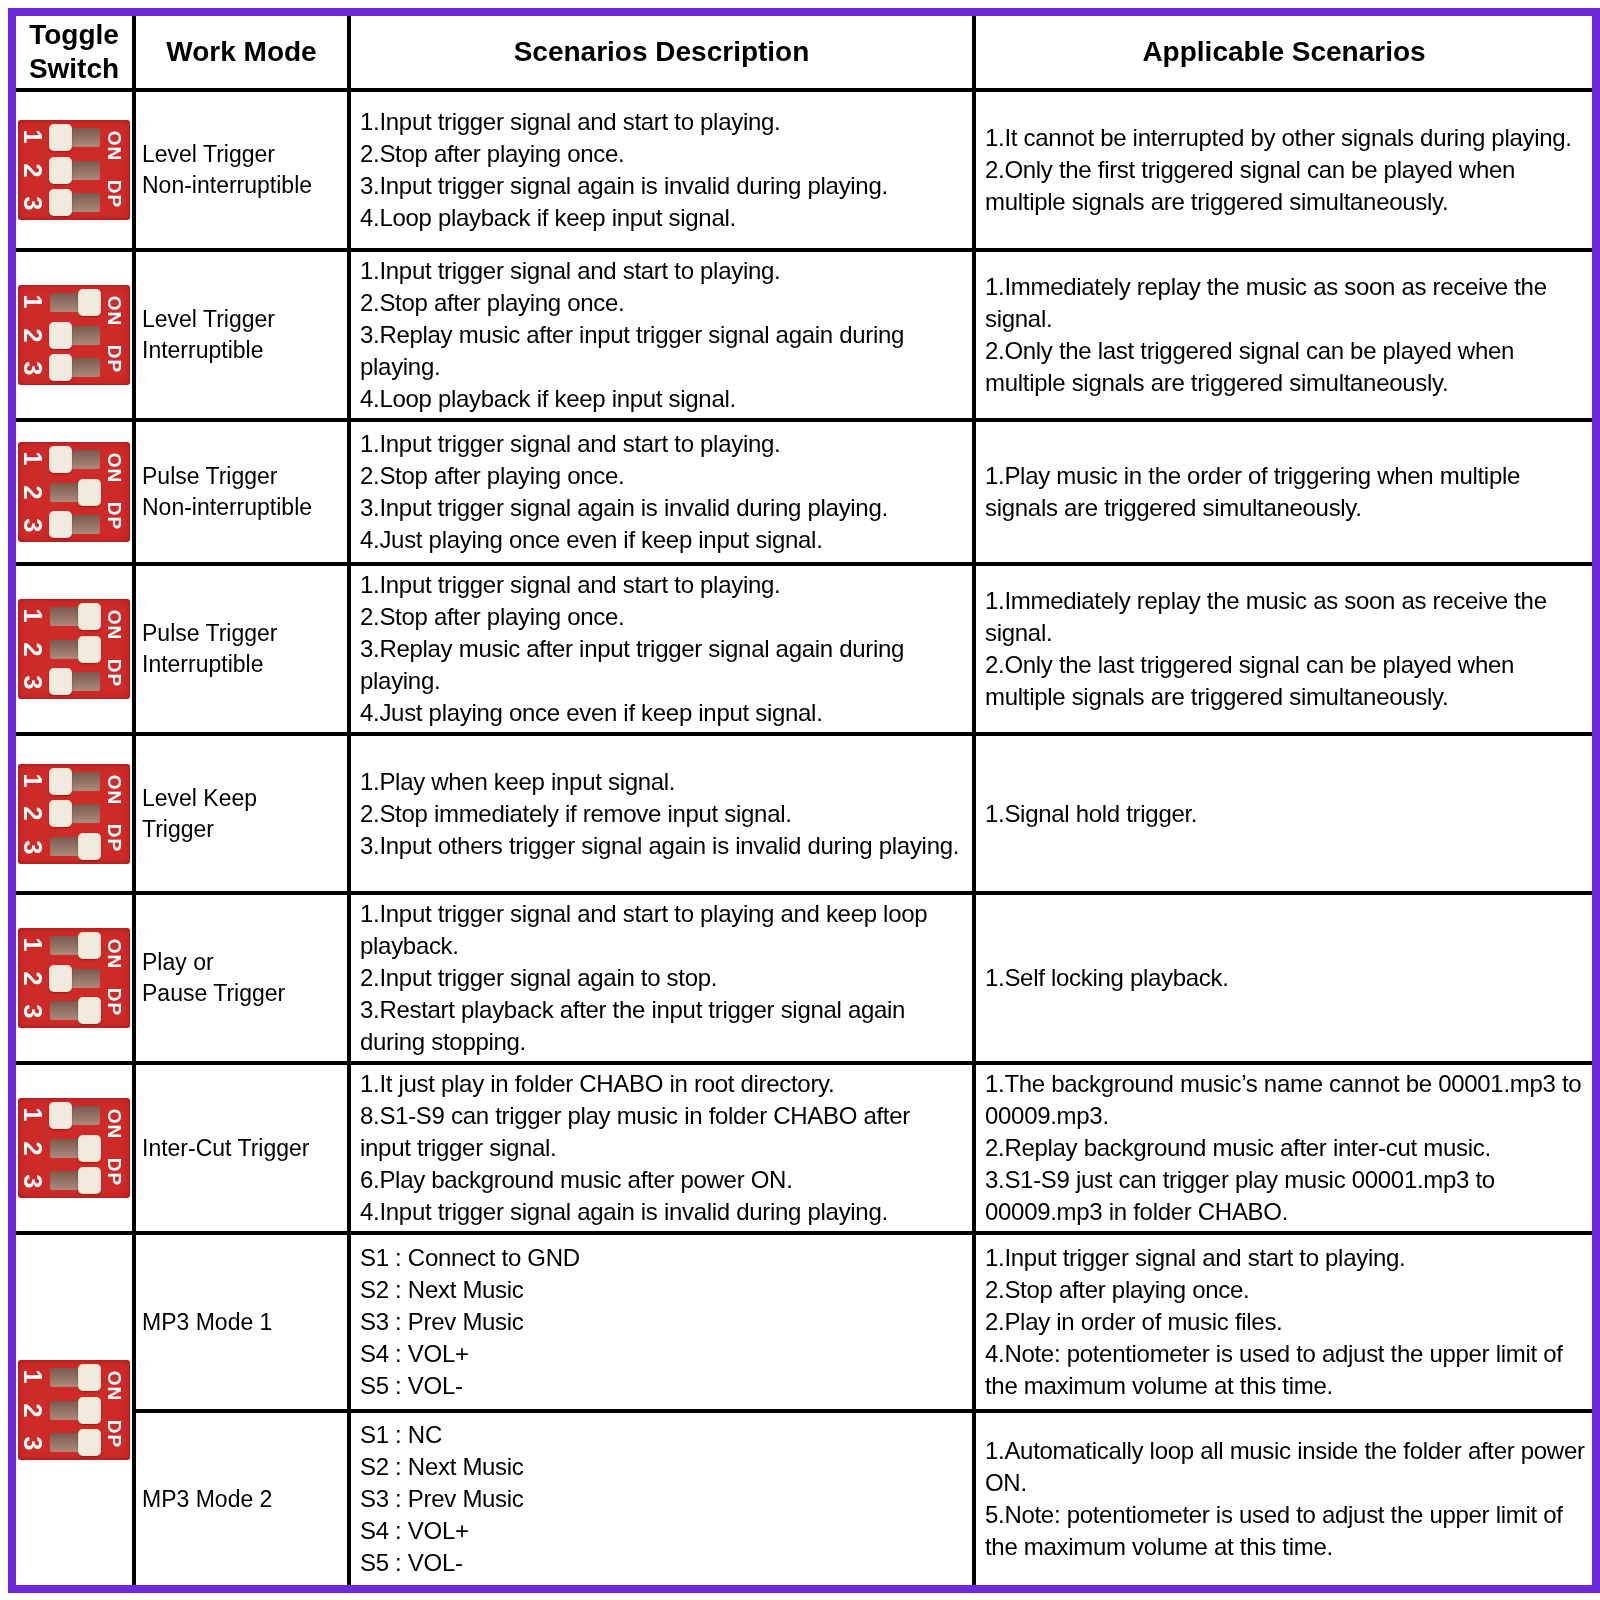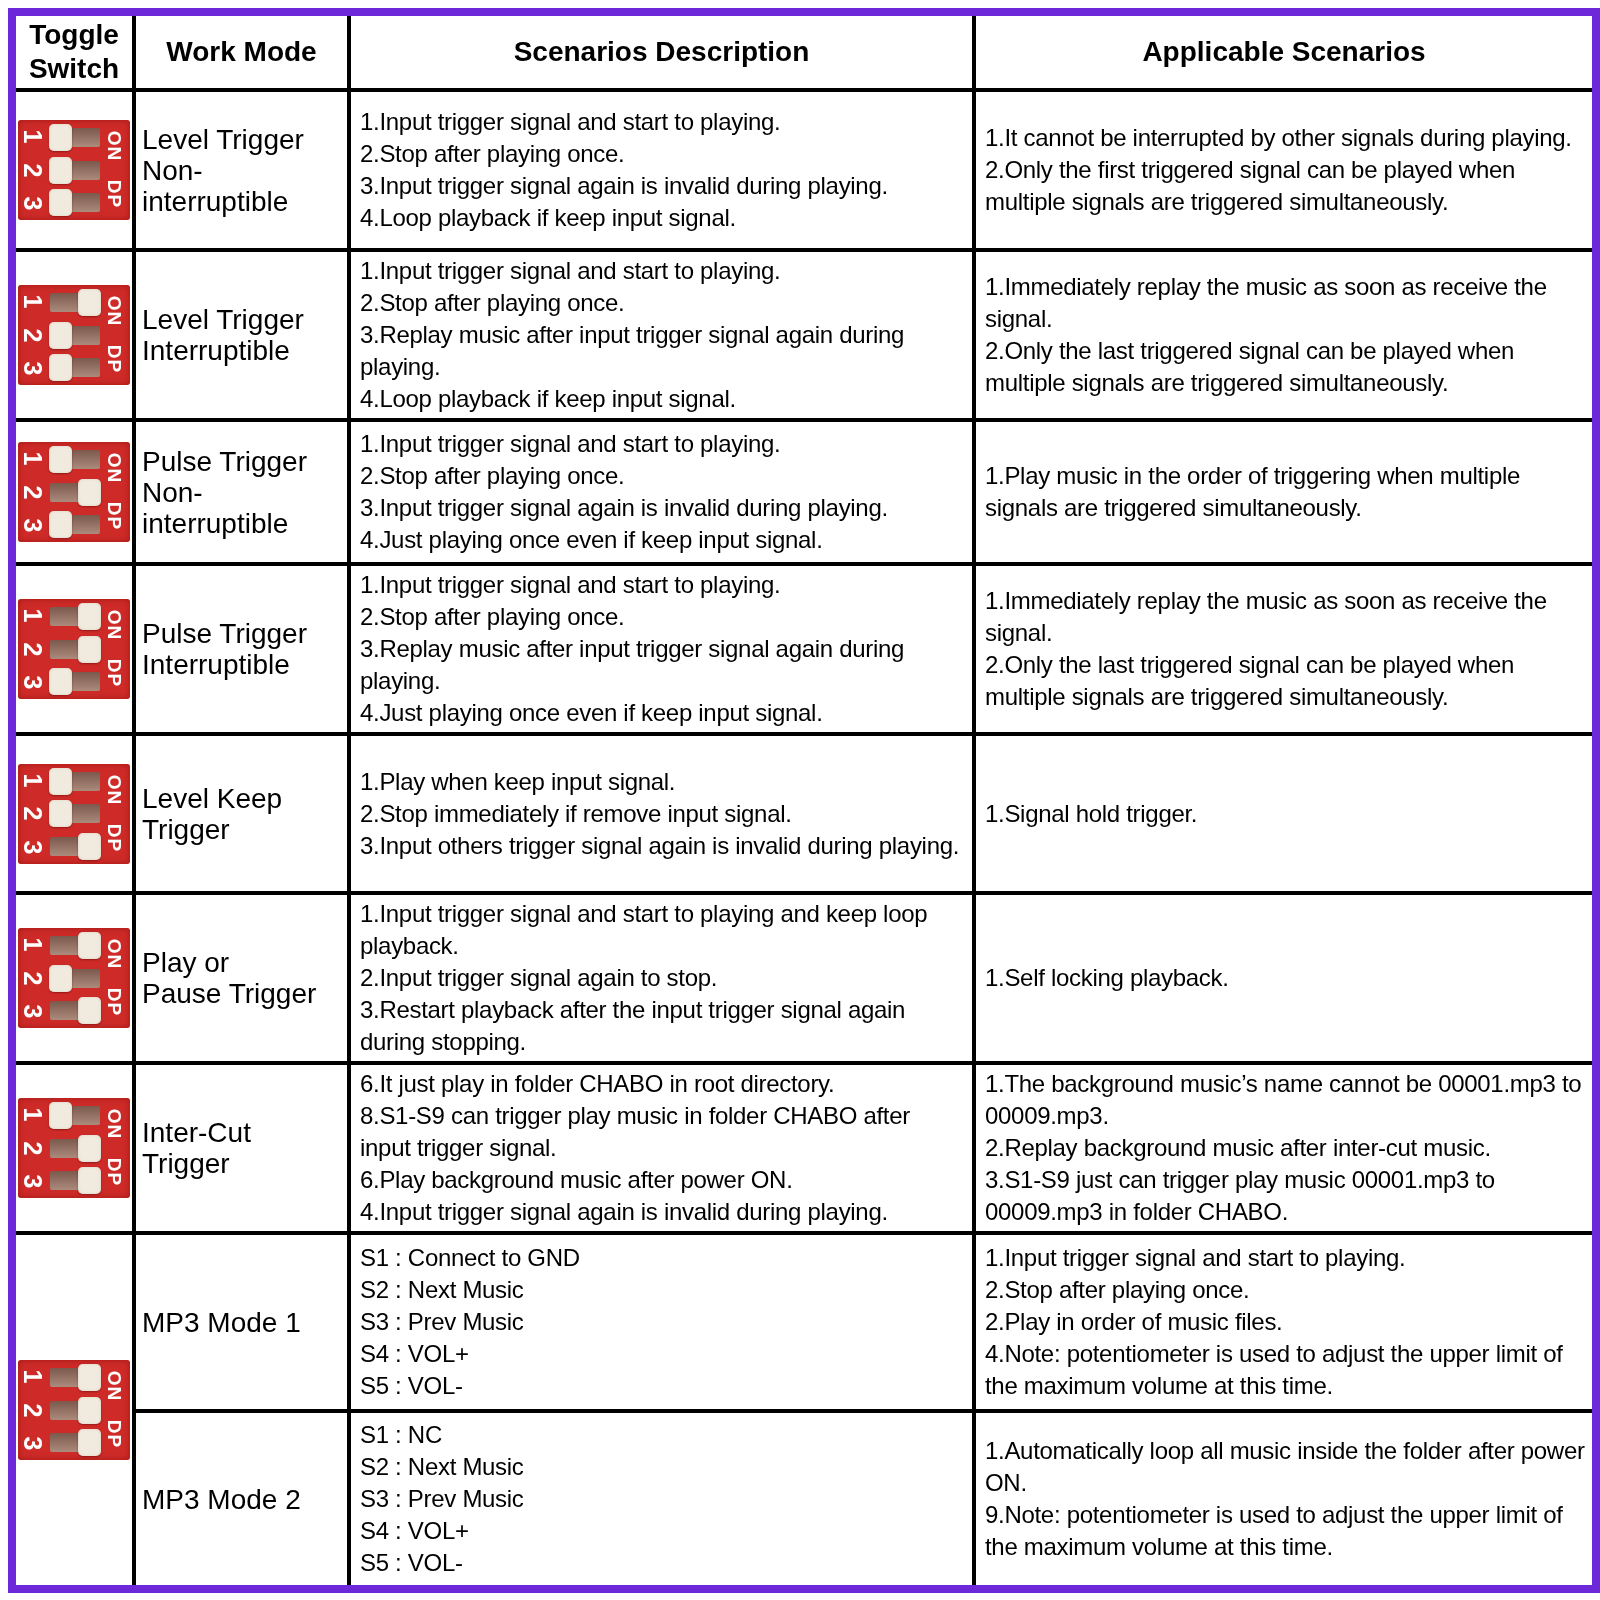--- a/index.html
+++ b/index.html
@@ -9,21 +9,21 @@
     border-collapse:collapse;table-layout:fixed;
     border:8px solid #6d28d9;
   }
   td,th{border:4px solid #000;vertical-align:middle;overflow:hidden;}
   col.c1{width:122px;} col.c2{width:215px;} col.c3{width:625px;} col.c4{width:622px;}
   th{font-size:28px;font-weight:bold;text-align:center;padding:2px 4px;line-height:34px;}
   tr.hdr{height:78px;}
   tr.r1{height:160px;} tr.r2{height:168px;} tr.r3{height:144px;} tr.r4{height:169px;}
   tr.r5{height:159px;} tr.r6{height:162px;} tr.r7{height:168px;}
   tr.r8{height:178px;} tr.r9{height:178px;}
-  .mode-cell{font-size:28px;line-height:31px;padding:2px 2px 2px 6px;}
+  .mode-cell{font-size:23px;line-height:31px;padding:2px 2px 2px 6px;}
   .fn-cell,.sc-cell{font-size:24px;line-height:32px;letter-spacing:-0.3px;padding:3px 6px 3px 9px;}
   .fn-cell div,.sc-cell div{margin:0;}
   .sw-cell{text-align:center;padding:2px;}
   
   .dip{position:relative;width:112px;height:100px;margin:0 auto;background:#ce2b28;border-radius:3px;
        box-shadow:inset 0 0 6px rgba(120,0,0,.5);}
   .dip-nums{position:absolute;left:2px;top:4px;bottom:4px;width:26px;display:flex;flex-direction:column;
             justify-content:space-between;align-items:center;}
   .dip-nums span{transform:rotate(90deg);color:#fff;font-size:25px;font-weight:bold;line-height:1;
                  font-family:"Liberation Sans",sans-serif;}
@@ -321,21 +321,21 @@
         <div class="dip-side">
               <span>ON</span>
               <span>DP</span>
             </div>
       </div>
     </td>
     <td class="mode-cell">
       <div>Inter-Cut Trigger</div>
     </td>
     <td class="fn-cell">
-      <div>6.It just play in folder CHABO in root directory.</div>
+      <div>1.It just play in folder CHABO in root directory.</div>
       <div>8.S1-S9 can trigger play music in folder CHABO after input trigger signal.</div>
       <div>6.Play background music after power ON.</div>
       <div>4.Input trigger signal again is invalid during playing.</div>
     </td>
     <td class="sc-cell">
       <div>1.The background music’s name cannot be 00001.mp3 to 00009.mp3.</div>
       <div>2.Replay background music after inter-cut music.</div>
       <div>3.S1-S9 just can trigger play music 00001.mp3 to 00009.mp3 in folder CHABO.</div>
     </td>
   </tr>
@@ -389,17 +389,17 @@
     </td>
     <td class="fn-cell">
       <div>S1 : NC</div>
       <div>S2 : Next Music</div>
       <div>S3 : Prev Music</div>
       <div>S4 : VOL+</div>
       <div>S5 : VOL-</div>
     </td>
     <td class="sc-cell">
       <div>1.Automatically loop all music inside the folder after power ON.</div>
-      <div>9.Note: potentiometer is used to adjust the upper limit of the maximum volume at this time.</div>
+      <div>5.Note: potentiometer is used to adjust the upper limit of the maximum volume at this time.</div>
     </td>
   </tr>
 </tbody>
   </table>
 
 </body></html>

